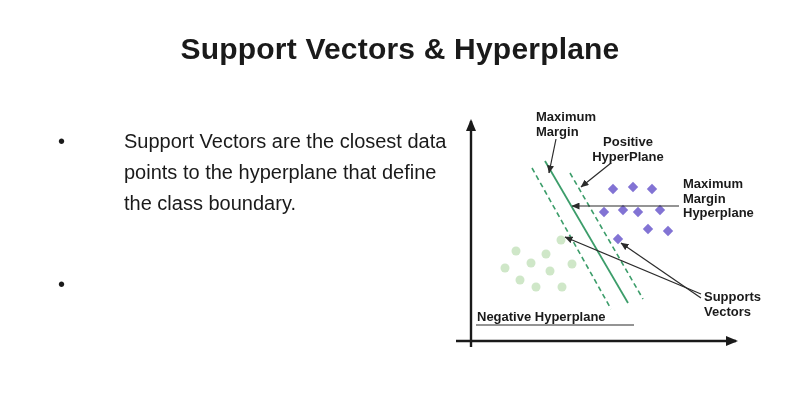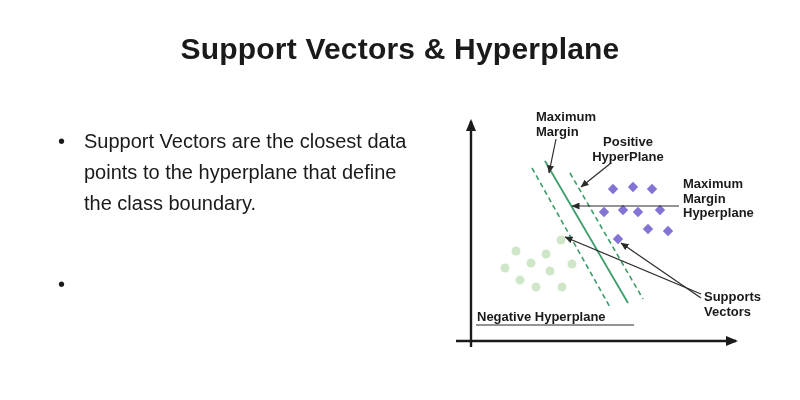--- a/index.html
+++ b/index.html
@@ -9,21 +9,21 @@
     font-family:"Liberation Sans",sans-serif;
   }
   .canvas{position:relative;width:716px;height:400px;background:#ffffff;}
   .title{
     position:absolute;top:32px;left:0;width:800px;text-align:center;
     font-size:30px;font-weight:700;letter-spacing:0.2px;
   }
   .bullets{position:absolute;left:58px;top:126px;width:392px;}
   .bullet{display:flex;align-items:flex-start;margin-bottom:50px;}
   .bullet .dot{flex:0 0 26px;width:26px;font-size:20px;line-height:31px;}
-  .bullet .txt{width:340px;font-size:20px;line-height:31px;}
+  .bullet .txt{width:340px;font-size:20px;line-height:31px;margin-left:40px;}
   .diagram-svg{position:absolute;left:450px;top:95px;width:350px;height:265px;}
   .diagram-svg text{
     font-family:"Liberation Sans",sans-serif;
     font-size:13px;font-weight:600;fill:#1a1a1a;
   }
 </style>
 </head>
 <body>
 
 <div class="canvas">

